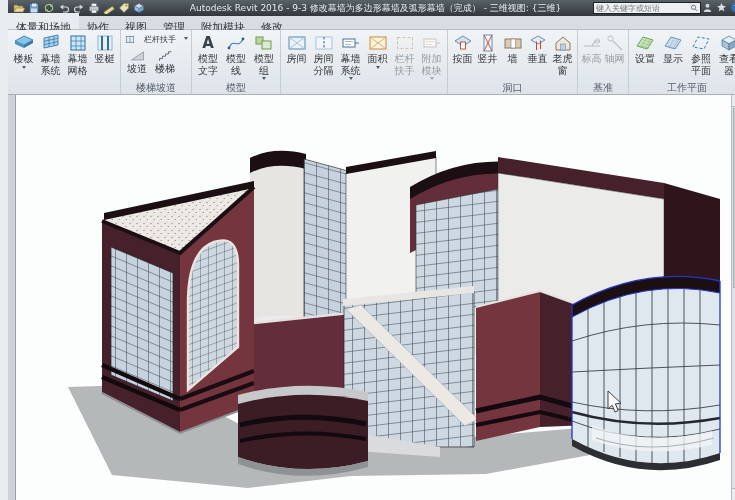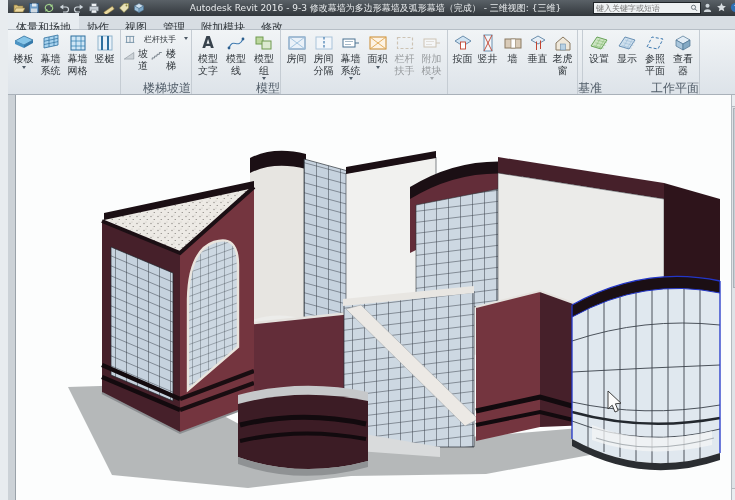--- a/index.html
+++ b/index.html
@@ -15,34 +15,34 @@
 .search-input{border:0;background:transparent;font-size:8px;width:100%;color:#444;outline:none;font-family:inherit}
 .tb-icons{position:absolute;right:2px;top:2px;display:flex;gap:3px}
 .tb-icons .qa-ic{width:11px;height:11px}
 
 .tabs{position:absolute;top:16px;left:0;width:735px;height:14px;background:#d7dde3;border-bottom:1px solid #b6bec6;display:flex;align-items:flex-end}
 .tab{font-size:11px;color:#2f353a;padding:8px 8px;height:14px;line-height:13px;white-space:nowrap}
 .tab:first-child{background:#e7ecf0}
 
 .ribbon{position:absolute;top:30px;left:0;width:735px;height:65px;background:linear-gradient(#f1f4f6,#dde3e9);border-bottom:1px solid #a9b1b9;display:flex}
 .panel{position:relative;height:100%;border-right:1px solid #c5ccd3;padding:2px 2px 13px 2px;flex:0 0 auto}
-.panel-label{position:absolute;bottom:0;left:0;right:0;height:12px;line-height:12px;text-align:right;font-size:12px;color:#505c68;white-space:nowrap}
+.panel-label{position:absolute;bottom:0;left:0;right:0;height:12px;line-height:12px;text-align:center;font-size:10px;color:#505c68;white-space:nowrap}
 .tools{display:flex;height:50px;align-items:flex-start}
 .tools.col{flex-direction:column;align-items:stretch}
 .row{display:flex}
 .btn-big{display:flex;flex-direction:column;align-items:center;width:28px;padding-top:1px;cursor:default}
 .w27{width:27px}.w25{width:25px}.w23{width:23px}
 .lbl{font-size:10px;line-height:1.15;text-align:center;color:#2f353a;word-break:break-all;max-width:20px}
 .ic{width:20px;height:20px}.ic svg{width:100%;height:100%;display:block}
 .ic16{width:15px;height:15px}.ic16 svg{width:100%;height:100%;display:block}
 .ic12{width:12px;height:12px}.ic12 svg{width:100%;height:100%;display:block}
 .caret{width:0;height:0;border:2.5px solid transparent;border-top:3.5px solid #4e5a66;margin-top:1px}
 .btn-small{display:flex;align-items:center;gap:8px;font-size:8px;color:#2f353a;padding:0 1px;height:14px;white-space:nowrap}
 .btn-small .caret{margin-top:0}
-.btn-mini{display:flex;flex-direction:row;width:28px;padding-top:2px}
+.btn-mini{display:flex;flex-direction:column;align-items:center;width:28px;padding-top:2px}
 .btn-mini .lbl{max-width:28px}
 .disabled{opacity:.45;filter:grayscale(.6)}
 
 .left-strip{position:absolute;top:95px;left:0;width:8px;height:405px;background:#ccd2d7;border-right:1px solid #9aa2a9}
 .canvas{position:absolute;top:95px;left:8px;width:715px;height:405px;background:var(--canvas,#fcfdfd)}
 .canvas svg{display:block}
 .scrollbar{position:absolute;top:95px;right:0;width:12px;height:405px;background:#dfe3e7;border-left:1px solid #b3bac0}
 .sb-btn{width:11px;height:12px;background:#e9edf0;border-bottom:1px solid #b3bac0;display:flex;align-items:center;justify-content:center}
 .sb-btn.bottom{position:absolute;bottom:0;left:0;border-top:1px solid #b3bac0;border-bottom:0}
 .sb-up{width:0;height:0;border:3px solid transparent;border-bottom:4px solid #5a646d;margin-top:-2px}
@@ -372,23 +372,44 @@
         <div class="btn-big w25">
           <span class="ic">
               <svg viewBox="0 0 20 20">
                 <path d="M3,17 V10 L10,4 L17,10 V17 Z" fill="#efe8da" stroke="#8a7a62"></path>
                 <rect x="7.5" y="11" width="5" height="6" fill="#b9d2e4" stroke="#6b8fae" stroke-width="0.6"></rect>
               </svg>
             </span>
           <span class="lbl">老虎窗</span>
         </div>
       </div>
-    </div>
-
-    <div class="panel">
+      <div class="panel-label">洞口</div>
+    </div>
+
+    <div class="panel">
+      <div class="tools">
+        <div class="btn-big w23 disabled">
+          <span class="ic">
+              <svg viewBox="0 0 20 20">
+                <path d="M2,13 H18 M10,13 L13,8 H18" stroke="#7c878f" stroke-width="1.1" fill="none"></path>
+                <circle cx="15.5" cy="8" r="2.2" fill="none" stroke="#7c878f" stroke-width="0.9"></circle>
+              </svg>
+            </span>
+          <span class="lbl">标高</span>
+        </div>
+        <div class="btn-big w23 disabled">
+          <span class="ic">
+              <svg viewBox="0 0 20 20">
+                <circle cx="5.5" cy="5.5" r="2.6" fill="none" stroke="#7c878f"></circle>
+                <path d="M7.5,7.5 L17,17" stroke="#7c878f" stroke-width="1.1"></path>
+              </svg>
+            </span>
+          <span class="lbl">轴网</span>
+        </div>
+      </div>
       <div class="panel-label">基准</div>
     </div>
 
     <div class="panel">
       <div class="tools">
         <div class="btn-big">
           <span class="ic">
               <svg viewBox="0 0 20 20">
                 <polygon points="2,13 8,4 18,7 12,16" fill="#cde4c2" stroke="#5a9a4a" stroke-width="0.9"></polygon>
                 <path d="M4.7,12.5 L14.7,15.2 M6.4,9.8 L16.4,12.4 M8,7 L17.6,9.7 M6,14.8 L11,6 M10,15.6 L15,7.2" stroke="#8abf78" stroke-width="0.6"></path>

